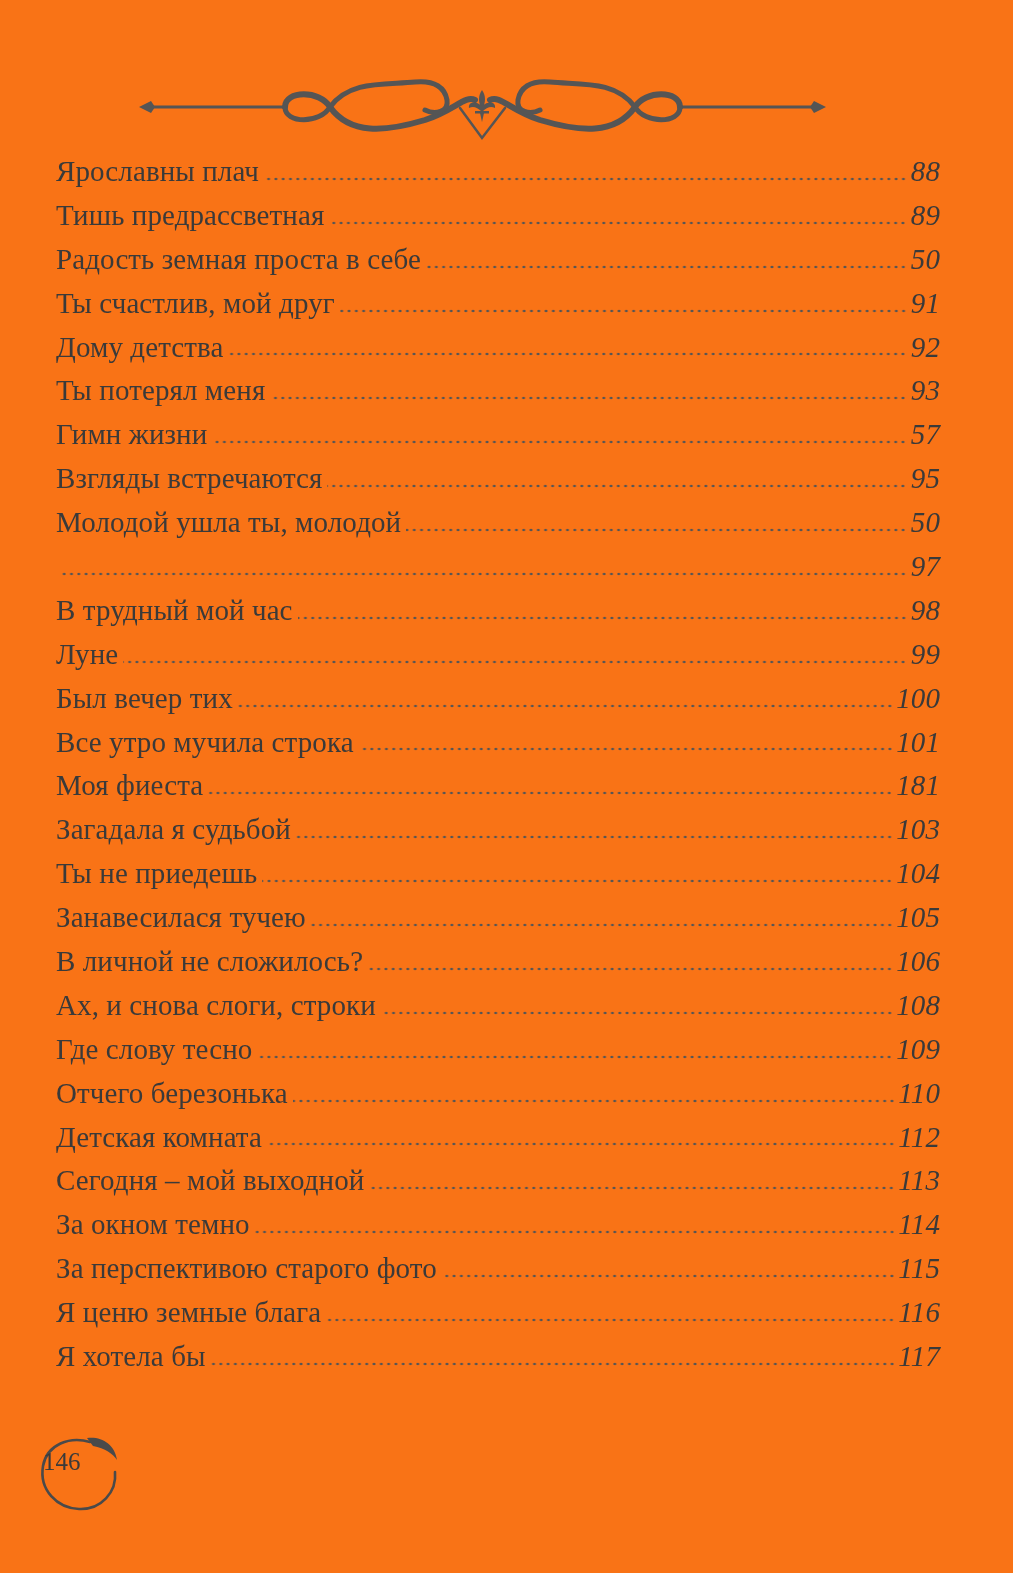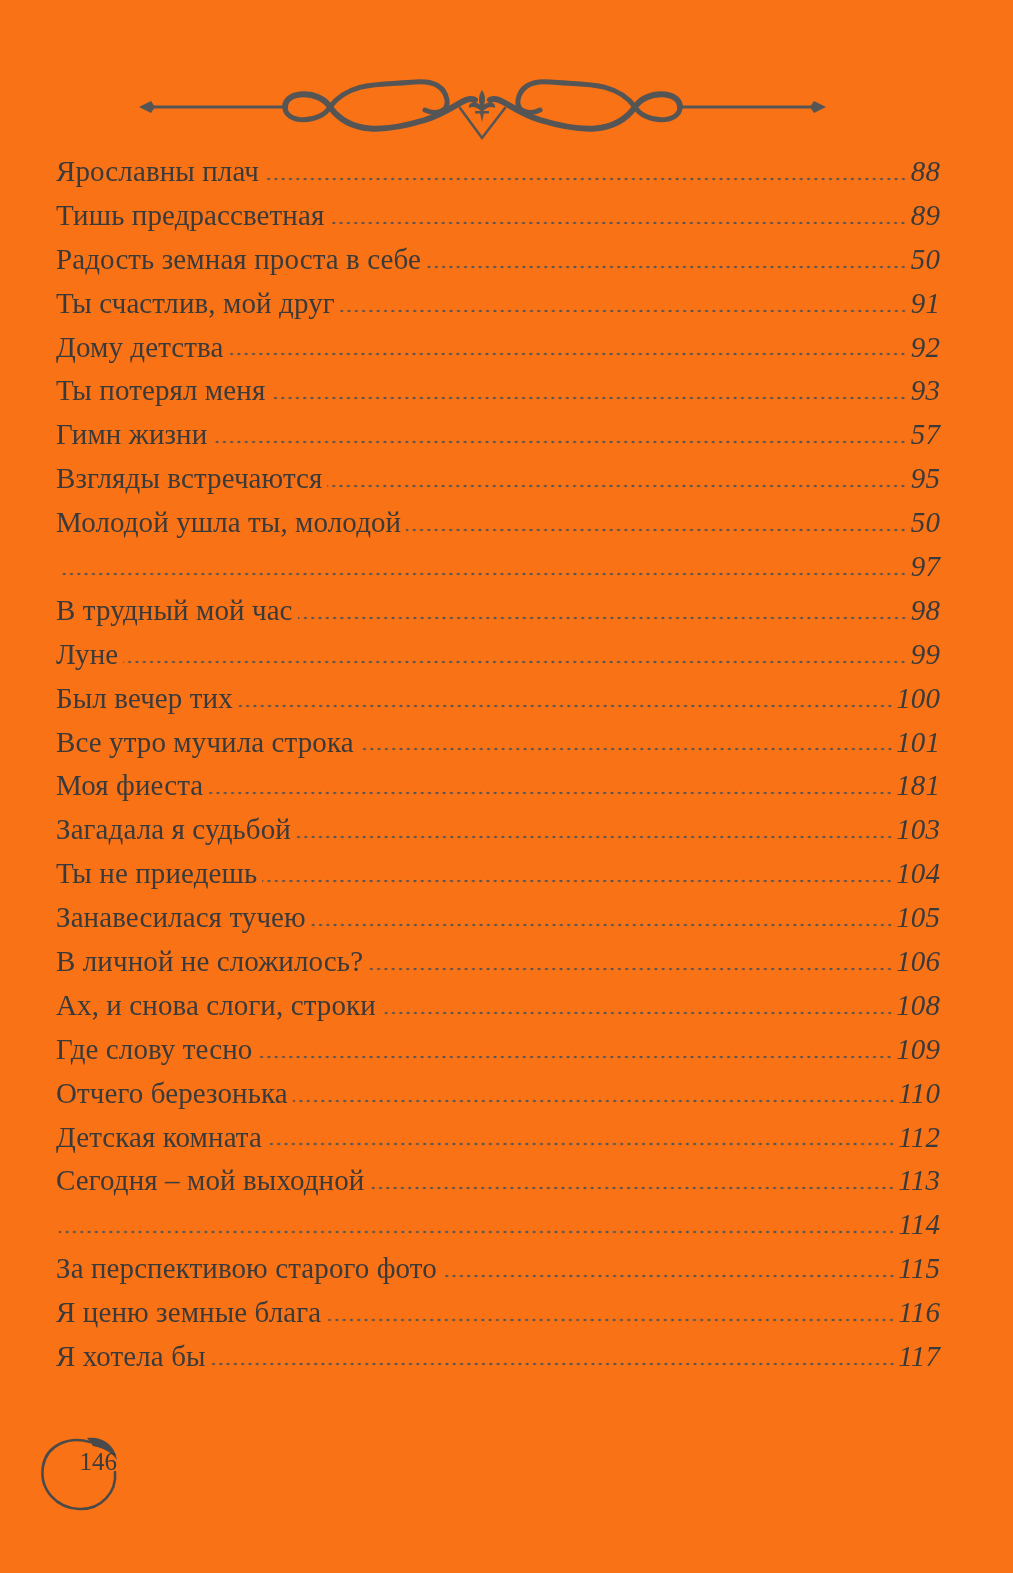--- a/index.html
+++ b/index.html
@@ -66,24 +66,24 @@
     }
     .folio {
       position: absolute;
       left: 35px;
       top: 1430px;
       width: 90px;
       height: 85px;
     }
     .folio-number {
       position: absolute;
-      left: 0;
+      left: 8px;
       top: 18px;
       width: 82px;
-      text-align: right;
+      text-align: left;
       font-size: 25px;
       color: #3a3a3a;
     }
   </style>
 </head>
 <body>
 
 <div class="page">
 
   <svg class="ornament" viewBox="0 0 695 90" xmlns="http://www.w3.org/2000/svg">
@@ -228,20 +228,21 @@
       <span class="toc-title">Детская комната </span>
       <span class="toc-dots"></span>
       <span class="toc-page">112</span>
     </div>
     <div class="toc-row">
       <span class="toc-title">Сегодня – мой выходной</span>
       <span class="toc-dots"></span>
       <span class="toc-page">113</span>
     </div>
     <div class="toc-row">
+      <span class="toc-title">За окном темно </span>
       <span class="toc-dots"></span>
       <span class="toc-page">114</span>
     </div>
     <div class="toc-row">
       <span class="toc-title">За перспективою старого фото</span>
       <span class="toc-dots"></span>
       <span class="toc-page">115</span>
     </div>
     <div class="toc-row">
       <span class="toc-title">Я ценю земные блага </span>

